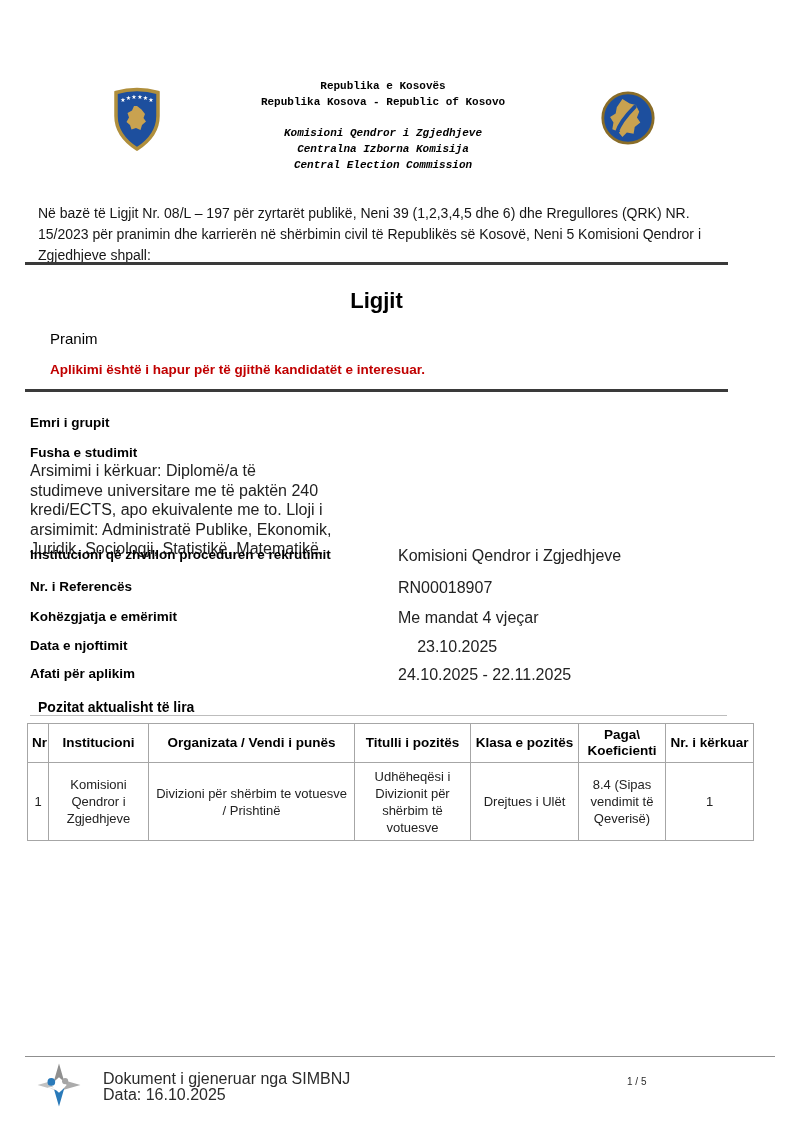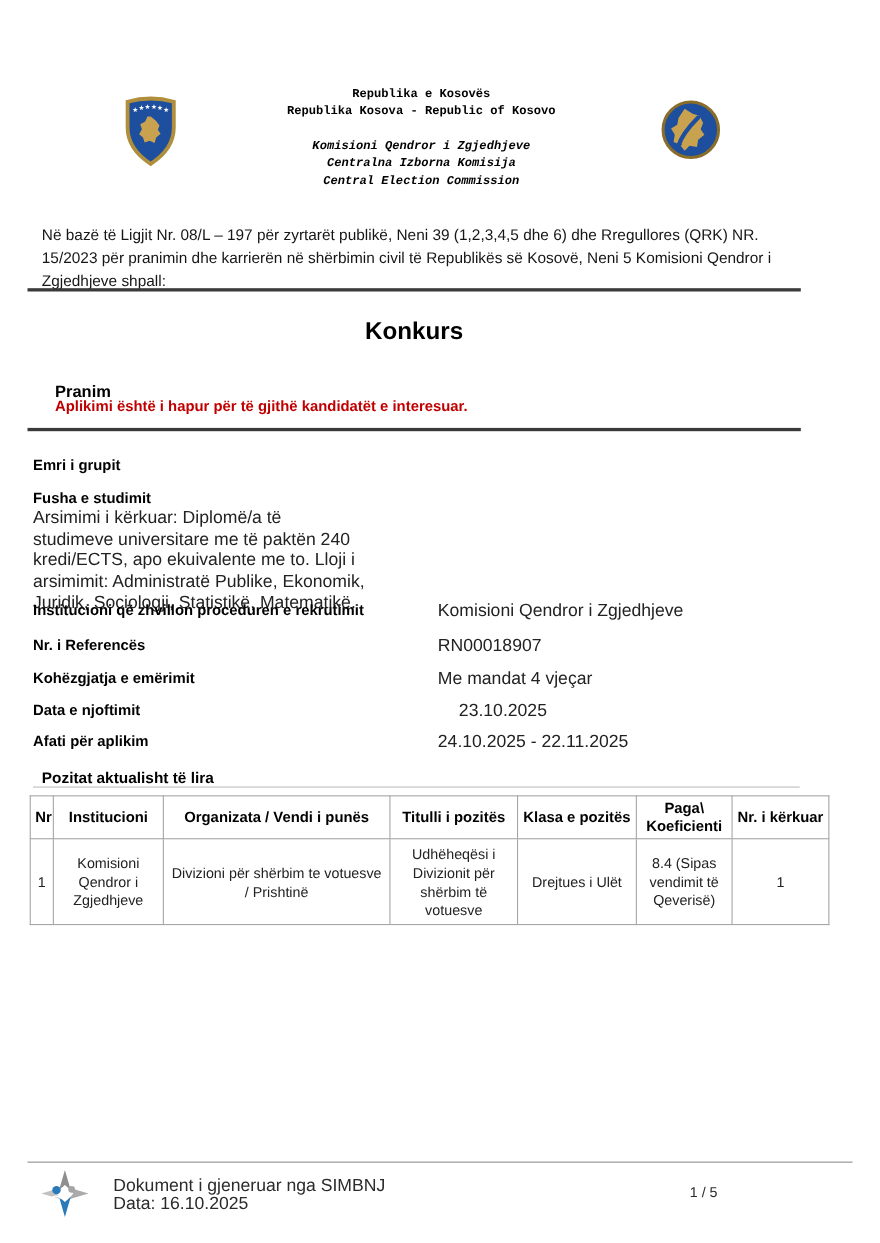--- a/index.html
+++ b/index.html
@@ -17,39 +17,39 @@
   .hdr-org     { font-size:11px; font-weight:bold; font-style:italic; line-height:16px; text-align:center; color:#000; }
 
   
   .intro { font-size:14px; line-height:21px; color:#161616; }
 
   .rule-thick { height:3px; background:#3a3a3a; }
   .rule-thin  { height:1px; background:#bdbdbd; }
   .rule-footer{ height:1px; background:#8f8f8f; }
 
   .doc-title { font-size:22px; font-weight:bold; color:#000; text-align:center; }
-  .subtitle  { font-size:15px; font-weight:bold; color:#000;margin-top:18px; }
+  .subtitle  { font-size:15px; font-weight:normal; color:#000; }
   .notice    { font-size:13.5px; font-weight:bold; }
 
   .frow { position:absolute; left:0; width:672px; display:flex; }
   .flabel { width:368px; font-size:13.5px; font-weight:bold; color:#000; line-height:17px; }
   .fvalue { width:302px; font-size:16px; color:#222; line-height:19.5px; }
 
   .pos-heading { font-size:14px; font-weight:bold; color:#000; }
 
   table.positions { border-collapse:collapse; table-layout:fixed; width:726px; }
   table.positions th, table.positions td {
     border:1px solid #a6a6a6; text-align:center; vertical-align:middle;
     padding:3px 4px; overflow:hidden;
   }
   table.positions th { font-size:13.5px; font-weight:bold; color:#000; height:38px; white-space:pre-line; line-height:16px; }
   table.positions td { font-size:13px; color:#222; height:78px; line-height:17px; }
 
   .footer-text { font-size:16px; color:#2b2b2b; line-height:16px; }
-  .page-num { font-size:13px; color:#2b2b2b; }
+  .page-num { font-size:10px; color:#2b2b2b; }
 </style>
 </head>
 <body>
 
 <div class="page">
 
   <div class="abs" style="left:112px; top:84px; width:50px; height:68px;">
     <svg viewBox="0 0 100 132" width="50" height="68">
       <path d="M8,15 Q50,3 92,15 L92,62 Q92,101 50,128 Q8,101 8,62 Z" fill="#1d4f9e" stroke="#b08f3c" stroke-width="7"></path>
       <g fill="#ffffff" font-size="12" font-family="DejaVu Sans, sans-serif" text-anchor="middle">
@@ -79,21 +79,21 @@
       <path d="M40,16 l13,8 l11,3 l6,12 l-4,10 l6,9 l-10,8 l-2,12 l-12,-2 l-8,8 l-8,-10 l-10,-4 l2,-12 l-6,-10 l10,-6 l2,-11 z" fill="#c9a250"></path>
       <path d="M30,76 Q36,56 62,30" stroke="#1d4f9e" stroke-width="7" fill="none" stroke-linecap="round"></path>
       <path d="M26,82 l10,-8 l-6,-4 z" fill="#1d4f9e"></path>
     </svg>
   </div>
 
   <div class="abs intro" style="left:38px; top:203px; width:664px;">Në bazë të Ligjit Nr. 08/L – 197 për zyrtarët publikë, Neni 39 (1,2,3,4,5 dhe 6) dhe Rregullores (QRK) NR. 15/2023 për pranimin dhe karrierën në shërbimin civil të Republikës së Kosovë, Neni 5 Komisioni Qendror i Zgjedhjeve shpall:</div>
 
   <div class="abs rule-thick" style="left:25px; top:262px; width:703px;"></div>
 
-  <div class="abs doc-title" style="left:25px; top:288px; width:703px;">Konkurs</div>
+  <div class="abs doc-title" style="left:25px; top:288px; width:703px;">Ligjit</div>
 
   <div class="abs subtitle" style="left:50px; top:330px;">Pranim</div>
 
   <div class="abs notice" style="left:50px; top:362px; color:#C00000;">Aplikimi është i hapur për të gjithë kandidatët e interesuar.</div>
 
   <div class="abs rule-thick" style="left:25px; top:389px; width:703px;"></div>
 
   <div class="abs" style="left:30px; top:414px; width:672px; height:270px;">
 
     <div class="frow" style="top:0;">

